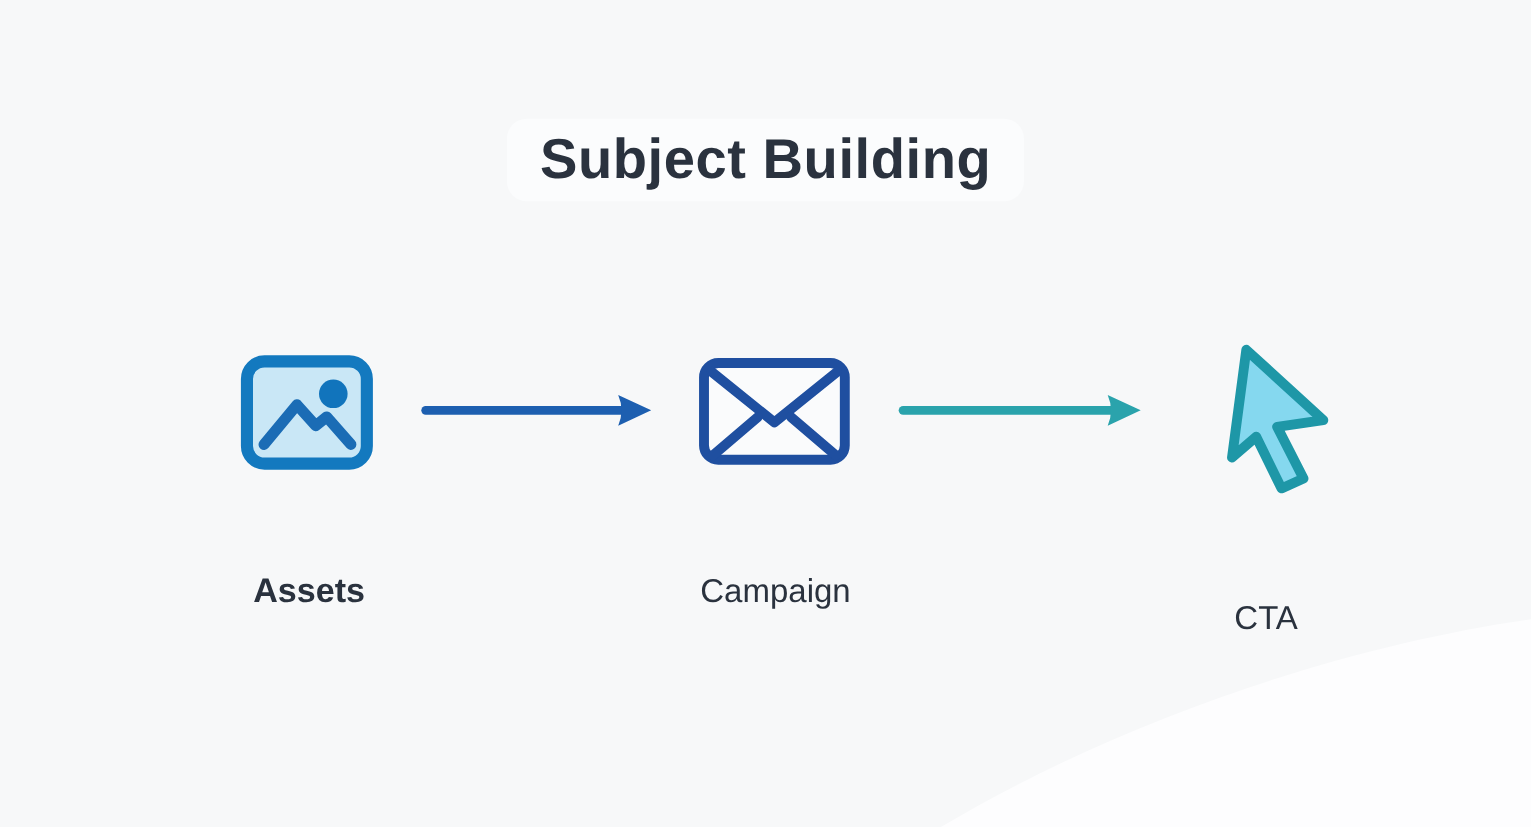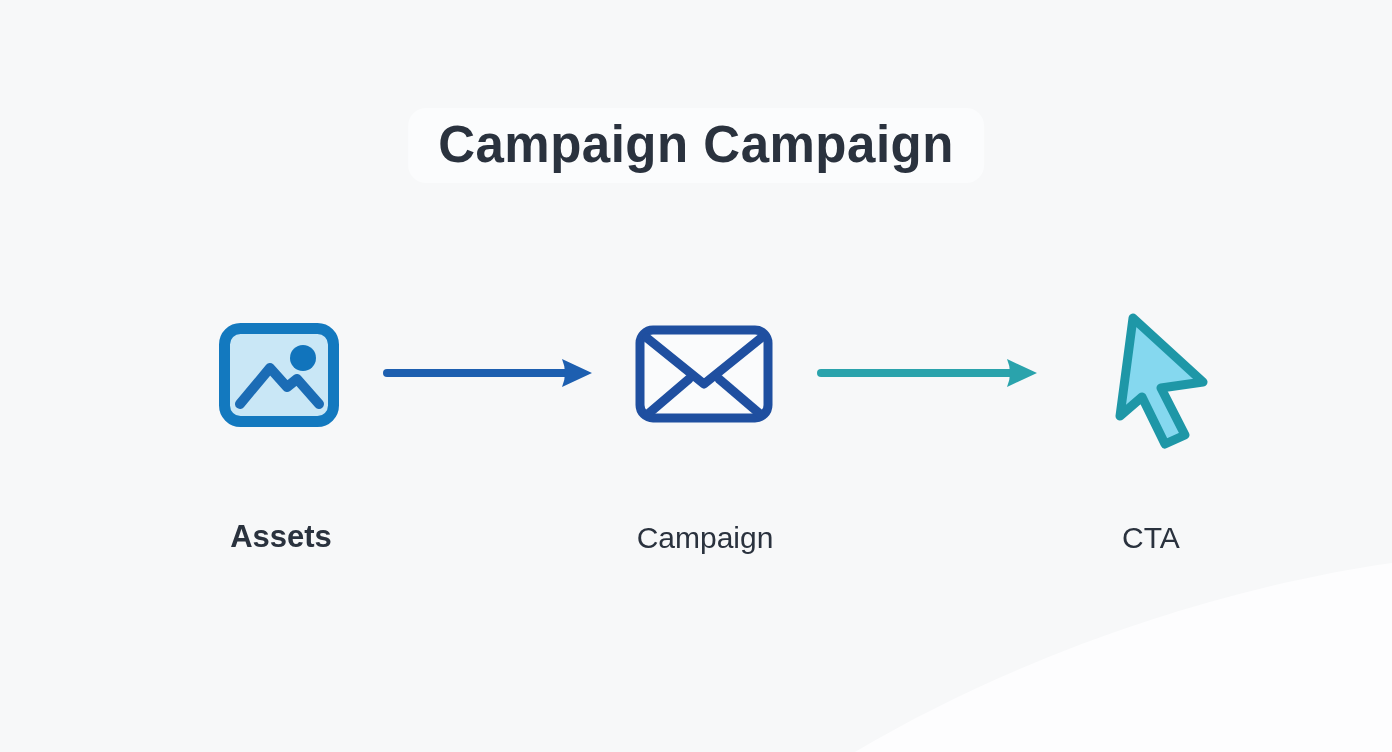--- a/index.html
+++ b/index.html
@@ -42,33 +42,33 @@
   .arrow-1 { left: 378px; top: 355px; width: 220px; height: 36px; }
   .arrow-2 { left: 813px; top: 355px; width: 230px; height: 36px; }
   .step-label {
     position: absolute;
     transform: translateX(-50%);
     color: #2a323e;
     white-space: nowrap;
   }
   .label-assets  { left: 281px;  top: 519px; font-size: 31px; font-weight: 700; }
   .label-subject { left: 705px;  top: 521px; font-size: 30px; font-weight: 500; }
-  .label-cta     { left: 1151px; top: 521px; font-size: 30px; font-weight: 500; text-align: center; }
+  .label-cta     { left: 1151px; top: 546px; font-size: 30px; font-weight: 500; text-align: center; }
 </style>
 </head>
 <body>
 
 <div class="canvas">
 
   <svg class="corner-curve" viewBox="0 0 1392 752">
     <path d="M 855 752 C 1030 648 1235 585 1392 563 L 1392 752 Z" fill="#fdfdfe"></path>
   </svg>
 
   <div class="title-chip">
-    <span class="title">Campaign Campaign</span>
+    <span class="title">Subject Building</span>
   </div>
 
   <div class="icon icon-assets">
     <svg width="122" height="106" viewBox="0 0 122 106">
       <rect x="6.5" y="6.5" width="109" height="93" rx="16" fill="#c9e7f6" stroke="#1379bf" stroke-width="11"></rect>
       <circle cx="85" cy="36" r="13" fill="#1174bc"></circle>
       <path d="M22 82 L52 46 L69 65 L79 57 L101 82" fill="none" stroke="#1b6cb5" stroke-width="10" stroke-linecap="round" stroke-linejoin="round"></path>
     </svg>
   </div>
 

